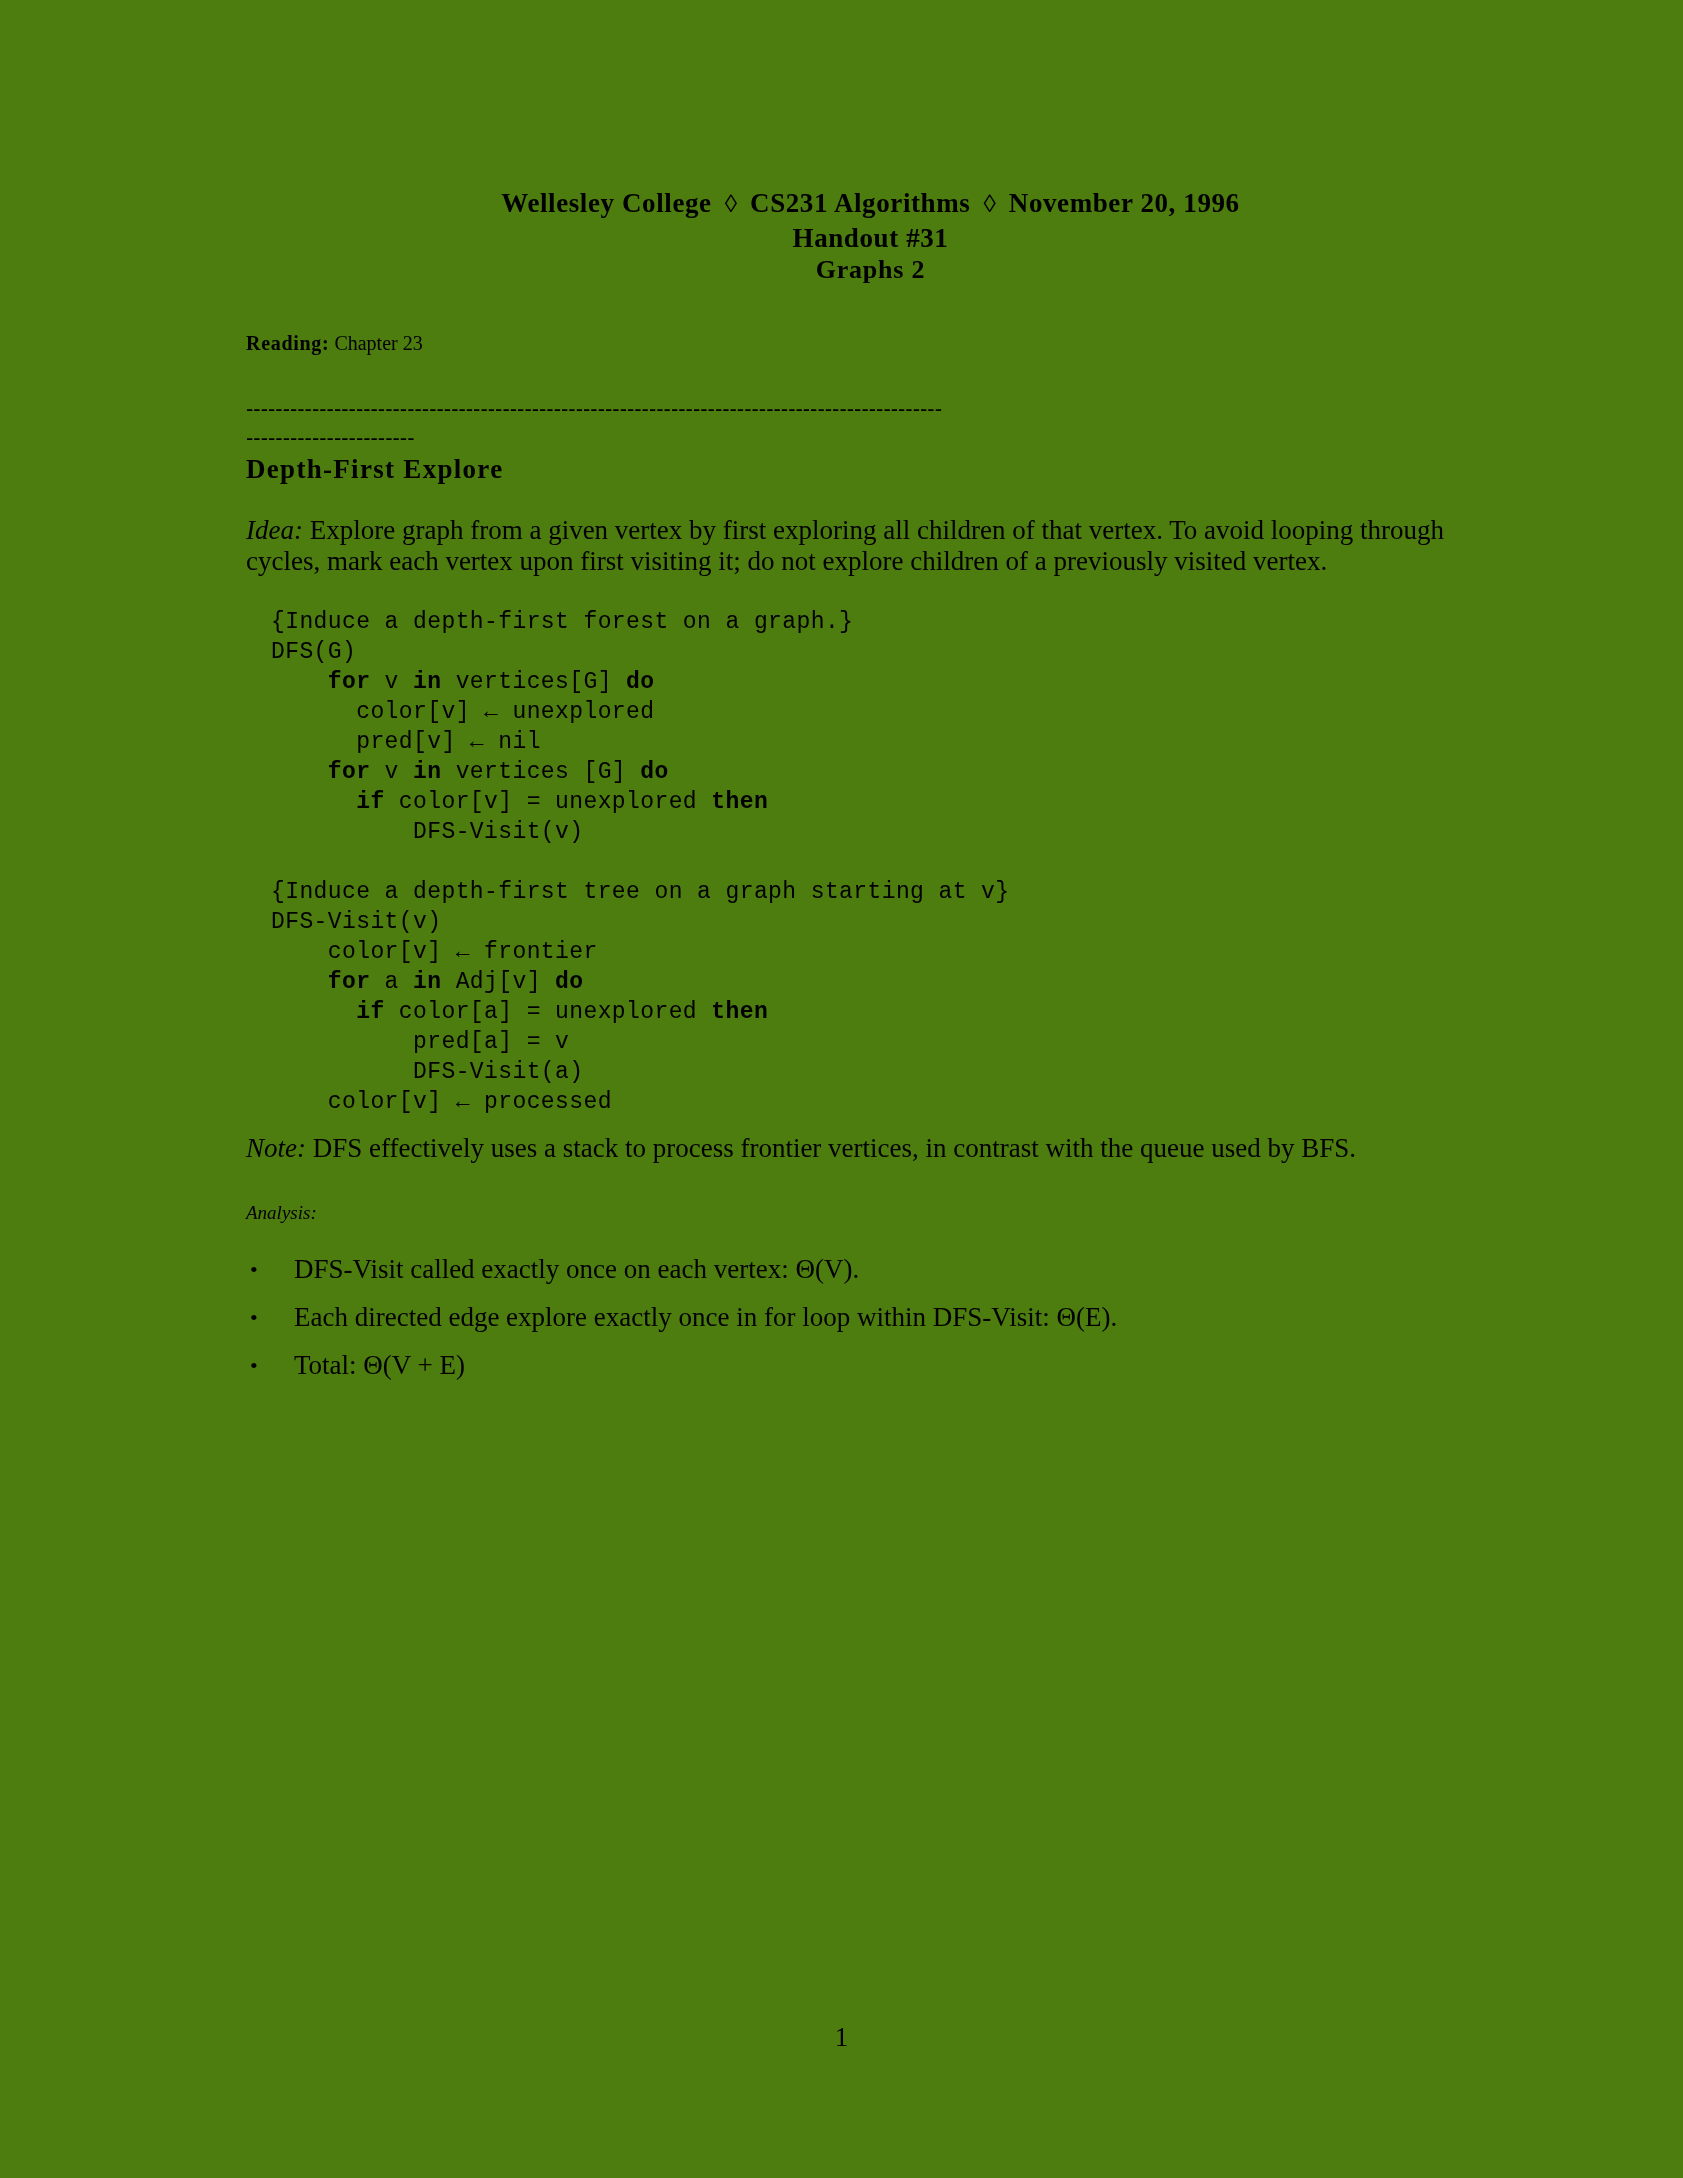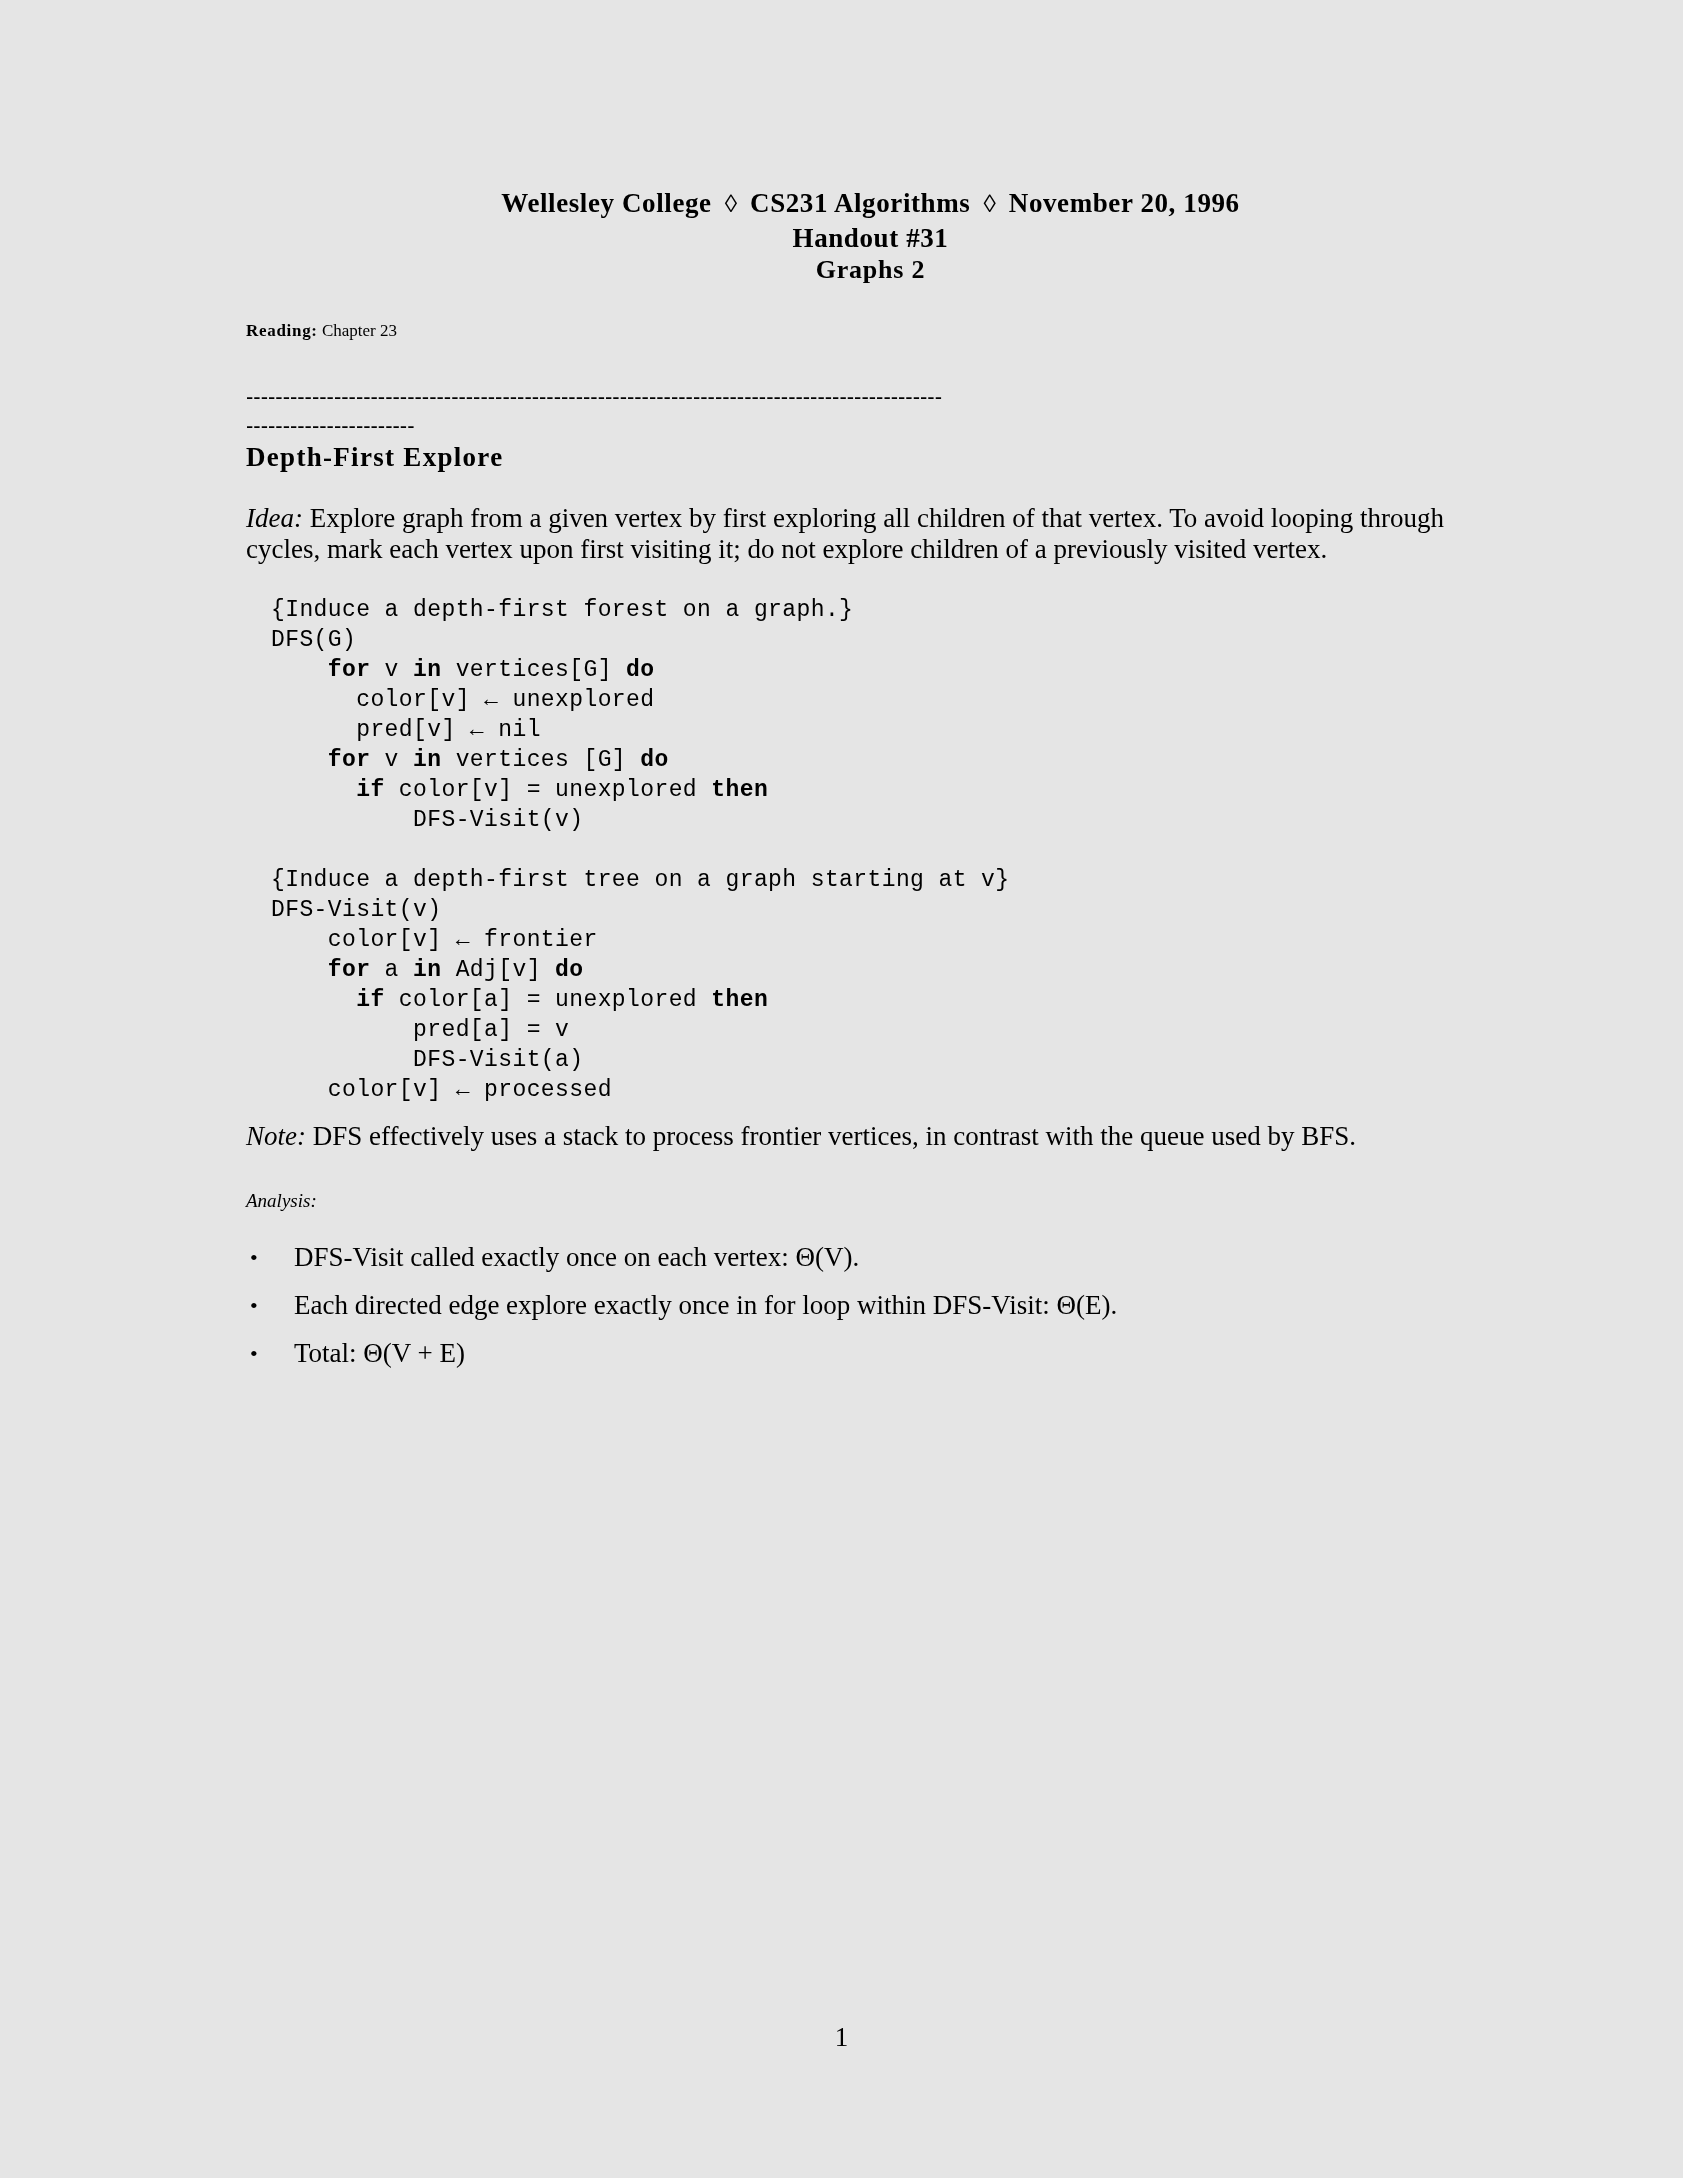--- a/index.html
+++ b/index.html
@@ -8,21 +8,21 @@
     background: #ffffff;
   }
   body {
     font-family: "Liberation Serif", serif;
     color: #000000;
   }
   #page {
     position: relative;
     width: 1683px;
     height: 2178px;
-    background: #e5e5e5;
+    background: #4d7c0f;
     overflow: hidden;
   }
   .content {
     position: absolute;
     left: 246px;
     top: 0;
     width: 1249px;
   }
 
   
@@ -50,22 +50,22 @@
   }
   .doc-title {
     text-align: center;
     font-weight: bold;
     font-size: 26px;
     letter-spacing: 0.8px;
   }
 
   
   .reading-line {
-    margin-top: 30px;
-    font-size: 17px;
+    margin-top: 42px;
+    font-size: 20px;
     line-height: 32px;
   }
   .reading-label {
     font-weight: bold;
     letter-spacing: 0.7px;
   }
   .reading-value {
     font-weight: normal;
   }
 

